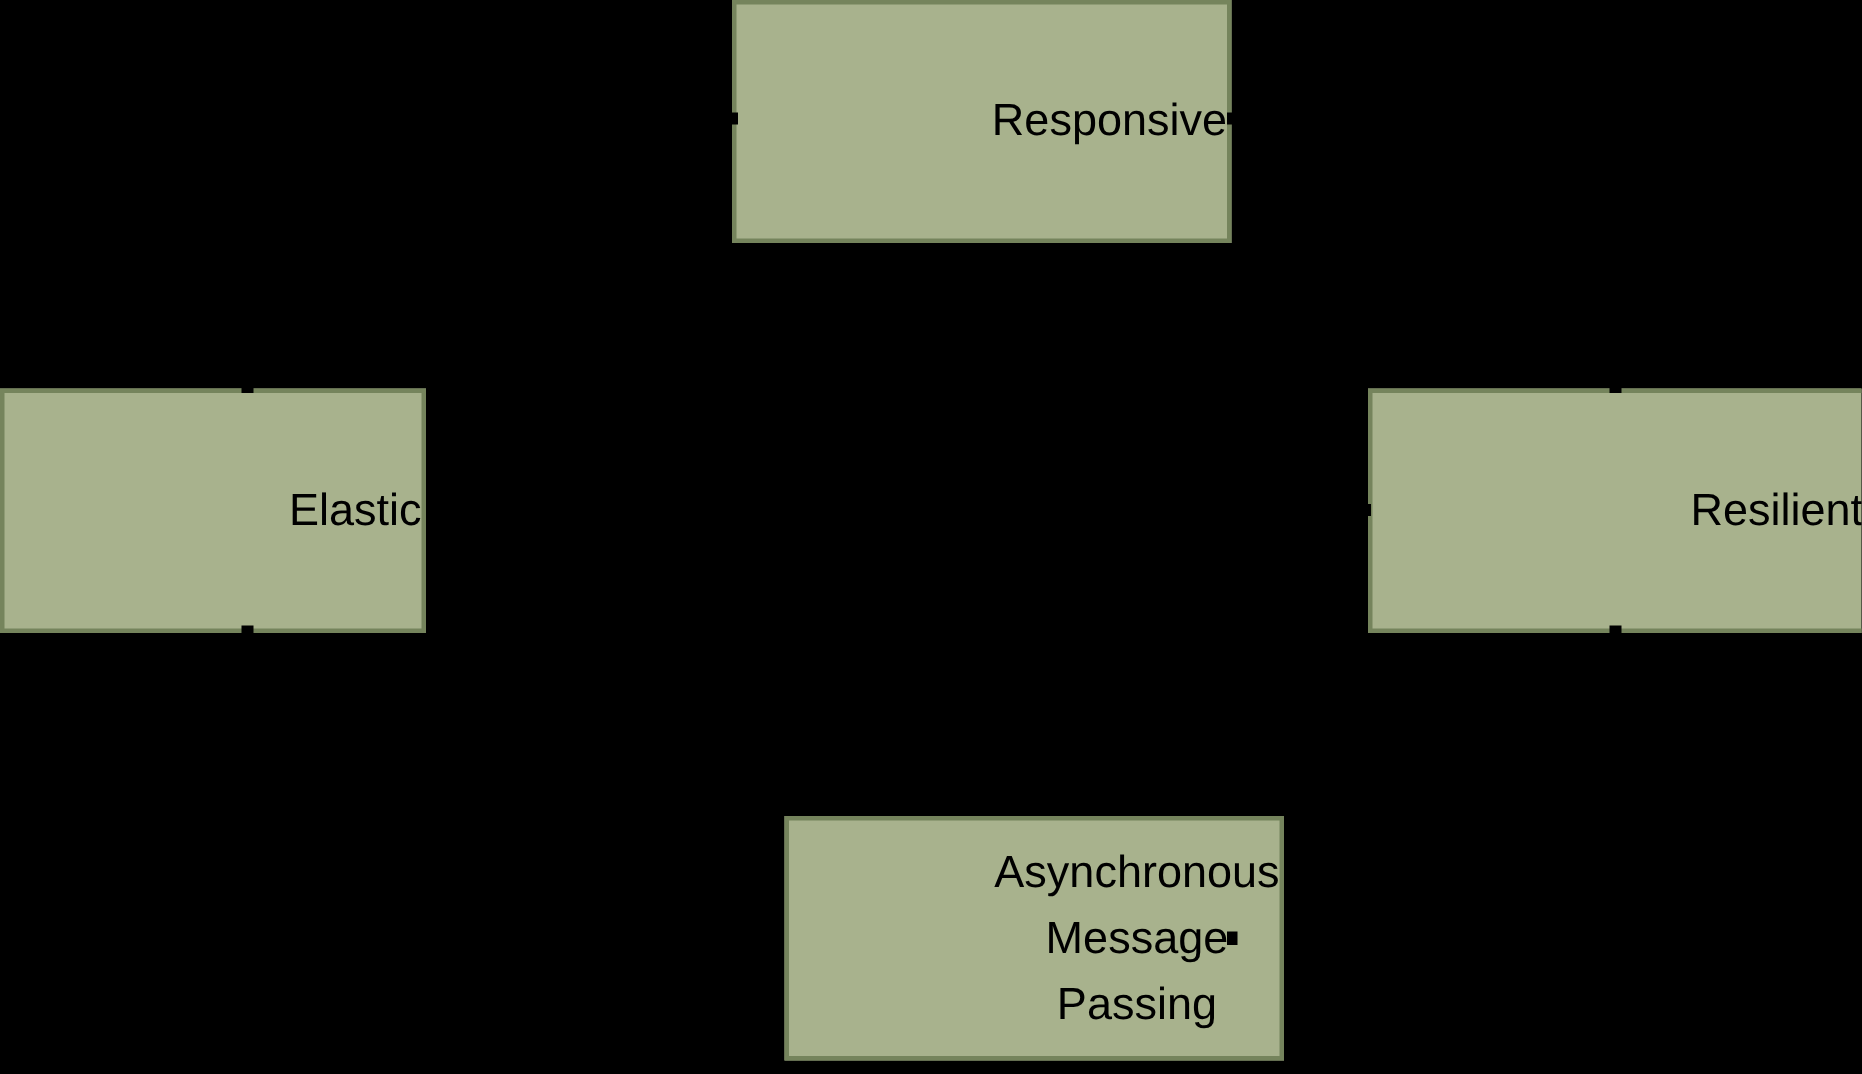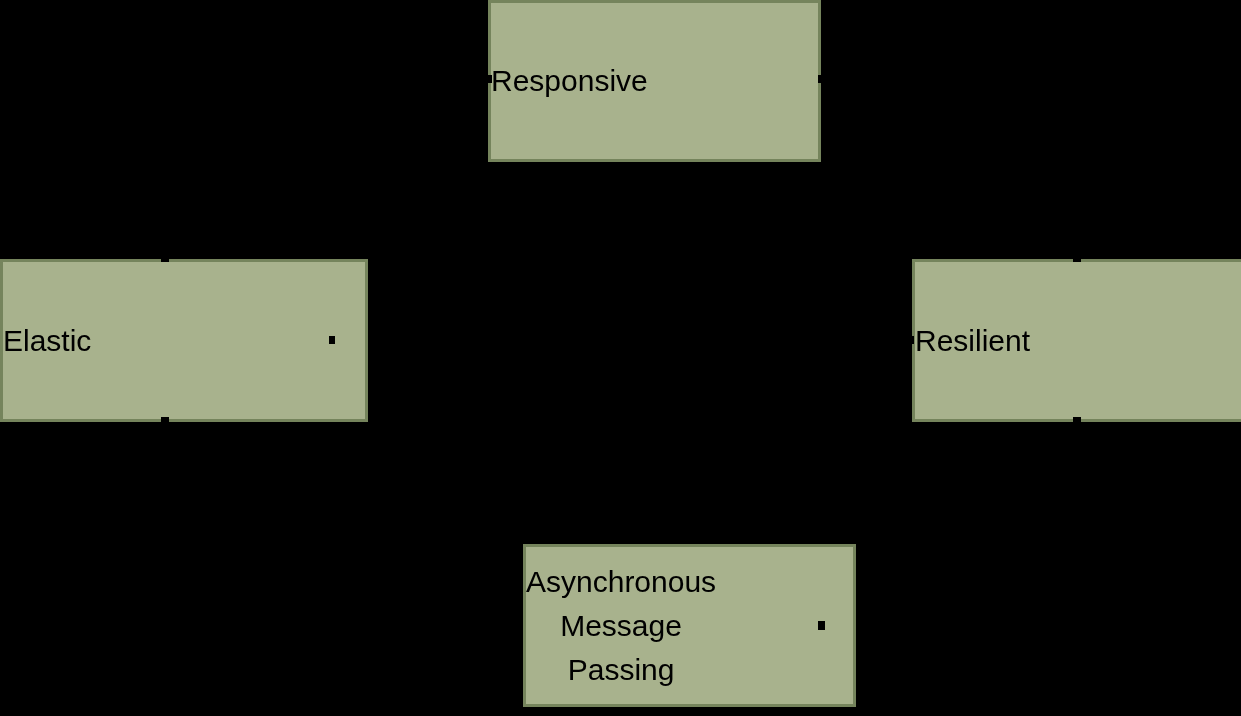--- a/index.html
+++ b/index.html
@@ -26,31 +26,31 @@
     background: var(--background);
     overflow: hidden;
   }
   .node {
     position: absolute;
     box-sizing: border-box;
     background: var(--node_fill);
     border: 3px solid var(--node_border);
     display: flex;
     align-items: center;
-    justify-content: flex-start;
+    justify-content: flex-end;
   }
   .node-label {
     color: var(--text_color);
     font-size: 30px;
     line-height: 44px;
     text-align: center;
     white-space: pre-line;
   }
   .node-top    { left: 488px; top: 0px;   width: 333px; height: 162px; }
-  .node-left   { left: 0px;   top: 259px; width: 368px; height: 163px; }
+  .node-left   { left: 0px;   top: 259px; width: 284px; height: 163px; }
   .node-right  { left: 912px; top: 259px; width: 333px; height: 163px; }
   .node-bottom { left: 488px; top: 544px; width: 333px; height: 163px; margin-left: 35px; }
   .stub {
     position: absolute;
     background: var(--background);
   }
 </style>
 </head>
 <body>
 

